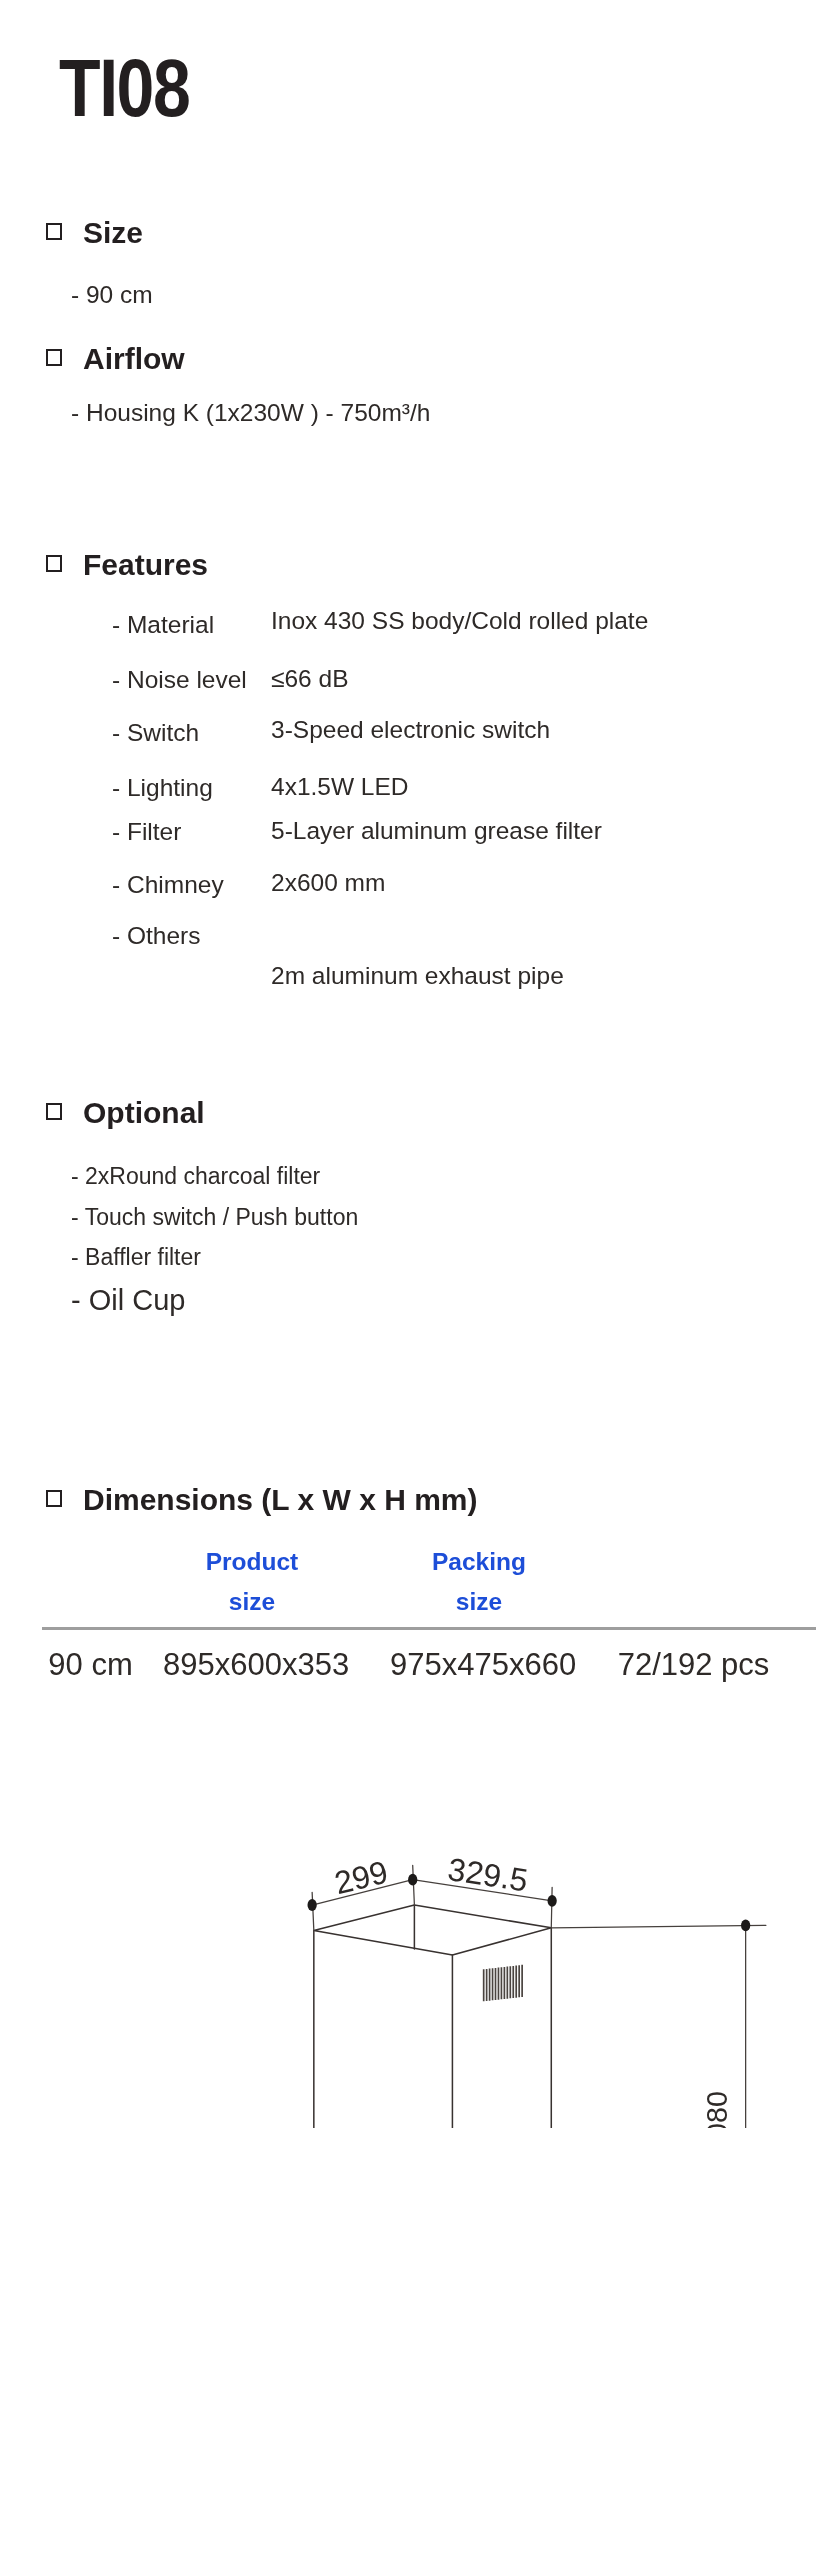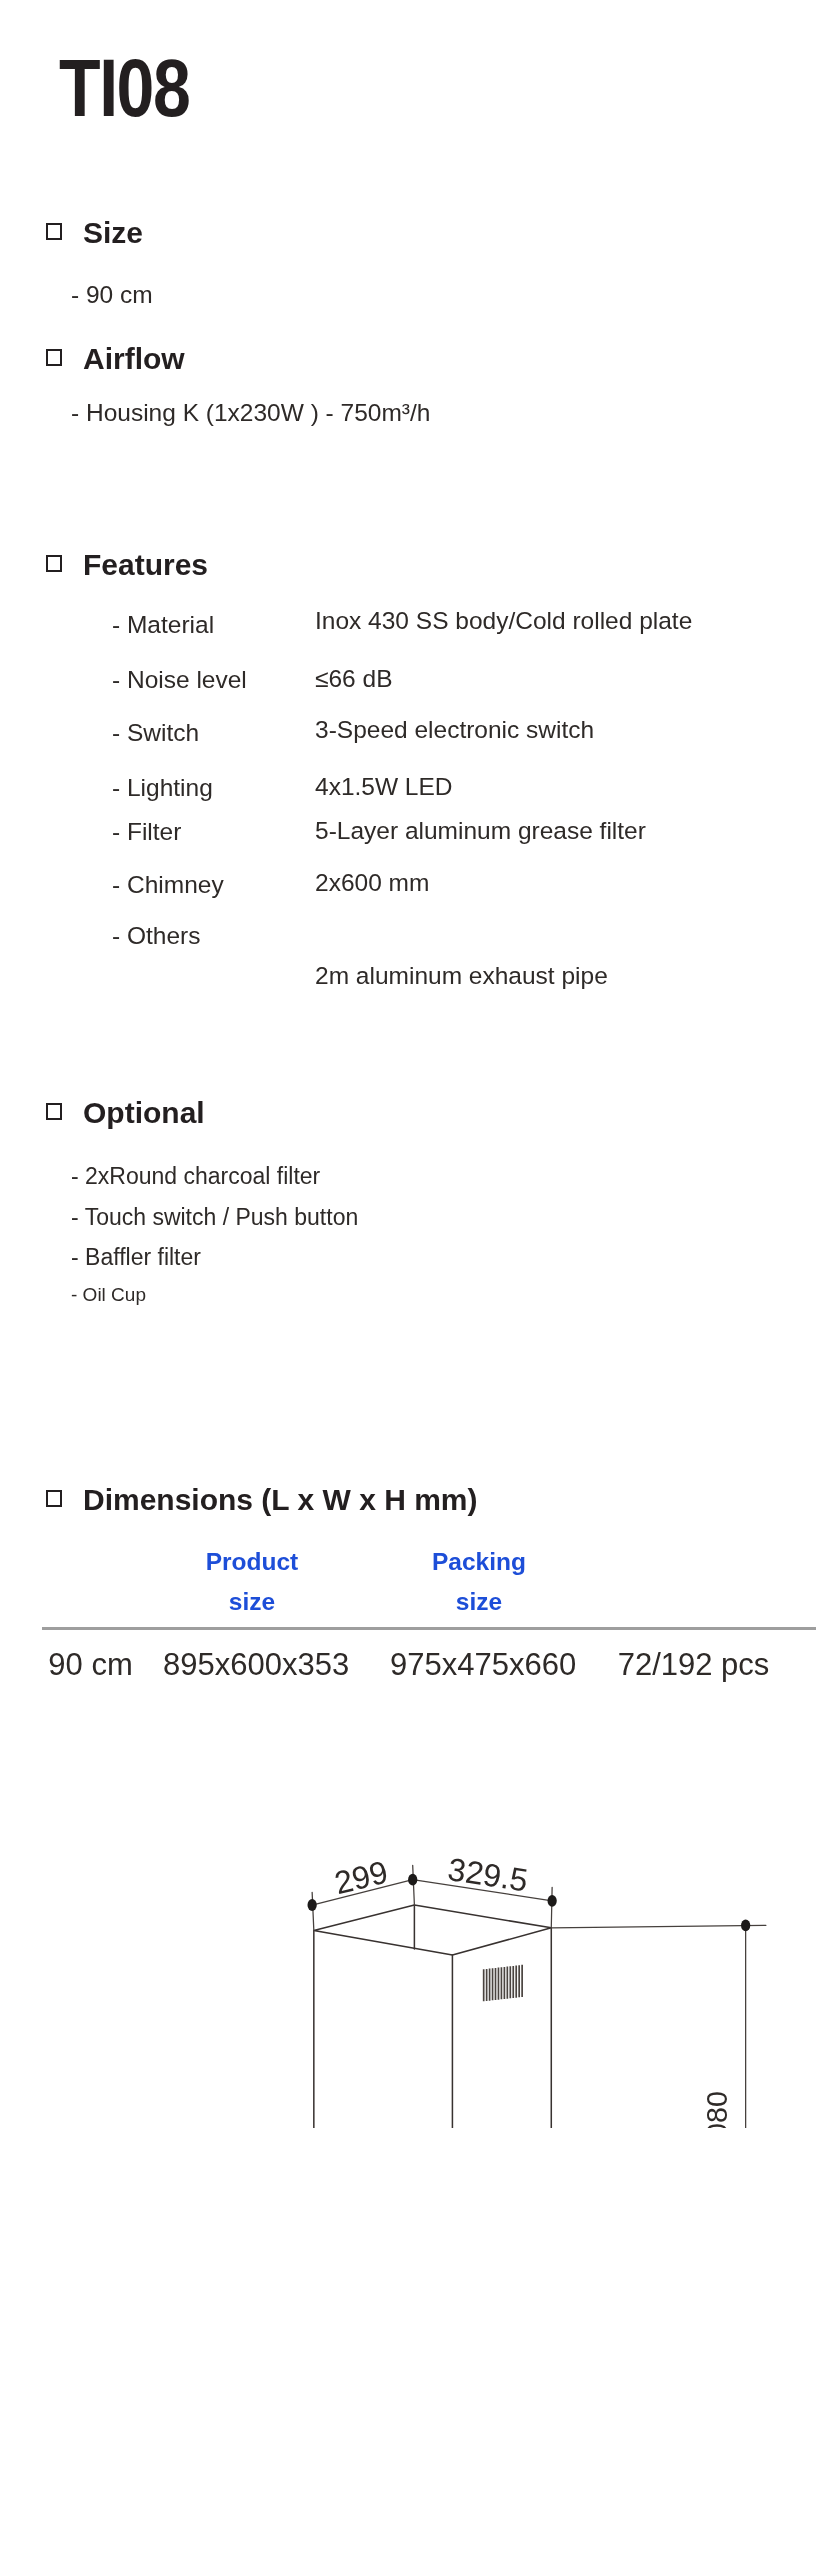--- a/index.html
+++ b/index.html
@@ -5,21 +5,21 @@
   html,body{margin:0;padding:0;background:#ffffff;}
   #page{position:relative;width:833px;height:2128px;background:#fff;overflow:hidden;
         font-family:"Liberation Sans",sans-serif;color:#272322;}
   .title{position:absolute;left:59px;top:42px;font-size:81px;font-weight:700;
          letter-spacing:-1.7px;transform:scaleX(0.84);transform-origin:left top;color:#231f20;}
   .sec-head{position:absolute;left:46px;display:flex;align-items:flex-start;gap:21px;
             font-size:30px;font-weight:700;color:#231f20;}
   .bullet{width:12px;height:13.5px;border:2.5px solid #231f20;margin-top:6.8px;flex:0 0 auto;}
   .item{position:absolute;left:71px;font-size:24.5px;color:#2e2a28;white-space:nowrap;}
   .flabel{position:absolute;left:71px;font-size:24.5px;color:#2e2a28;white-space:nowrap;margin-left:41px;}
-  .fvalue{position:absolute;left:271px;font-size:24.5px;color:#2e2a28;white-space:nowrap;margin-left:44px;}
+  .fvalue{position:absolute;left:271px;font-size:24.5px;color:#2e2a28;white-space:nowrap;}
   .th{position:absolute;text-align:center;font-size:24.5px;line-height:40px;color:#1d4ed8;font-weight:bold;}
   .td{position:absolute;text-align:center;font-size:31px;color:#2e2a28;white-space:nowrap;}
   .rule{position:absolute;left:42px;top:1627px;width:774px;height:3.4px;background:#9e9e9e;}
   svg text{font-family:"Liberation Sans",sans-serif;fill:#2e2a28;}
 </style>
 </head>
 <body>
 
 <div id="page">
 
@@ -56,21 +56,21 @@
   <div class="flabel" style="top:922px">- Others</div>
   <div class="fvalue" style="top:962px">2m aluminum exhaust pipe</div>
 
   <div class="sec-head" style="top:1096px">
     <span class="bullet"></span>
     <span>Optional</span>
   </div>
   <div class="item" style="top:1163px;font-size:23px">- 2xRound charcoal filter</div>
   <div class="item" style="top:1204px;font-size:23px">- Touch switch / Push button</div>
   <div class="item" style="top:1244px;font-size:23px">- Baffler filter</div>
-  <div class="item" style="top:1284px;font-size:19px">- Oil Cup</div>
+  <div class="item" style="top:1284px;font-size:29px">- Oil Cup</div>
 
   <div class="sec-head" style="top:1483px">
     <span class="bullet"></span>
     <span>Dimensions (L x W x H mm)</span>
   </div>
   <div class="th" style="left:163px;top:1542px;width:178px">
     <div>Product</div>
     <div>size</div>
   </div>
   <div class="th" style="left:390px;top:1542px;width:178px">

